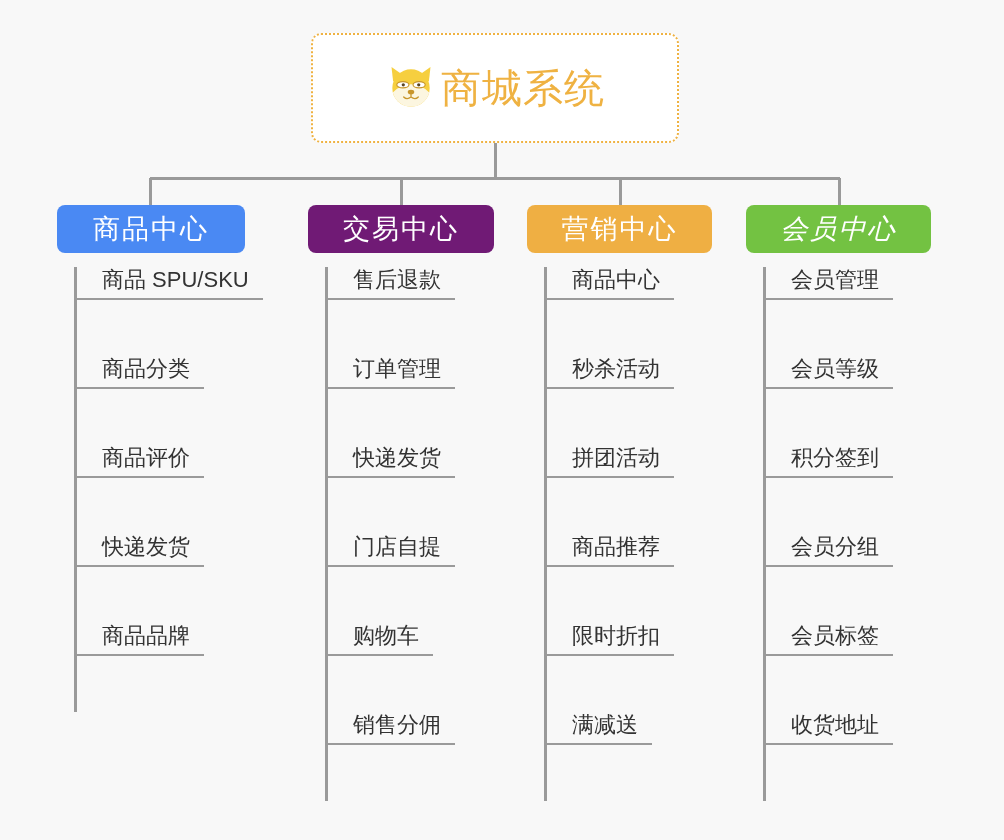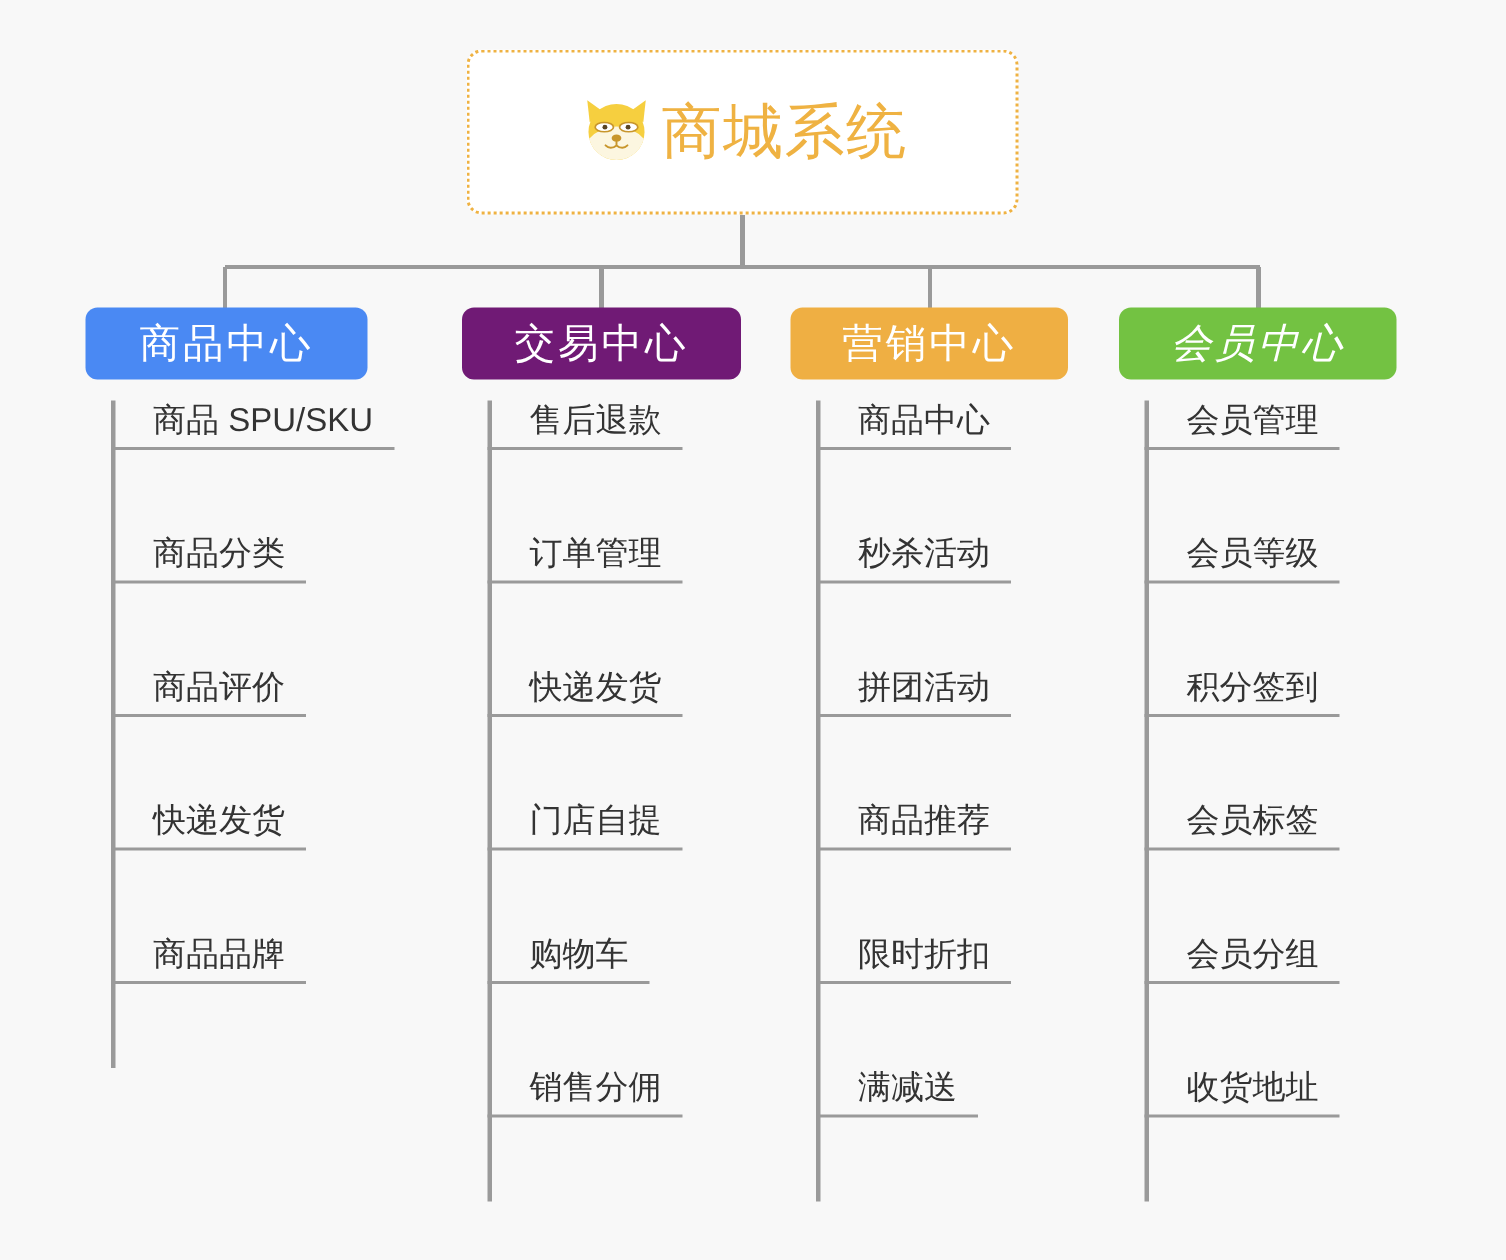--- a/index.html
+++ b/index.html
@@ -244,24 +244,24 @@
       <div class="leaf">
           <span class="leaf-label">会员管理</span>
         </div>
       <div class="leaf">
           <span class="leaf-label">会员等级</span>
         </div>
       <div class="leaf">
           <span class="leaf-label">积分签到</span>
         </div>
       <div class="leaf">
+          <span class="leaf-label">会员分组</span>
+        </div>
+      <div class="leaf">
           <span class="leaf-label">会员标签</span>
         </div>
       <div class="leaf">
-          <span class="leaf-label">会员分组</span>
-        </div>
-      <div class="leaf">
           <span class="leaf-label">收货地址</span>
         </div>
     </div>
   </div>
 
 </div>
 
 </body></html>

